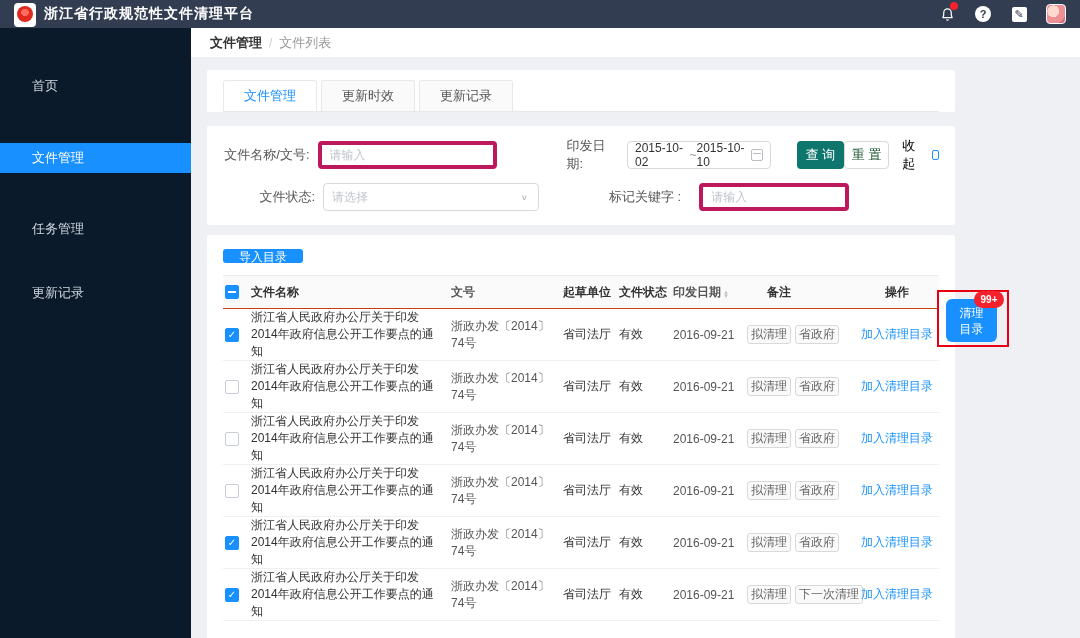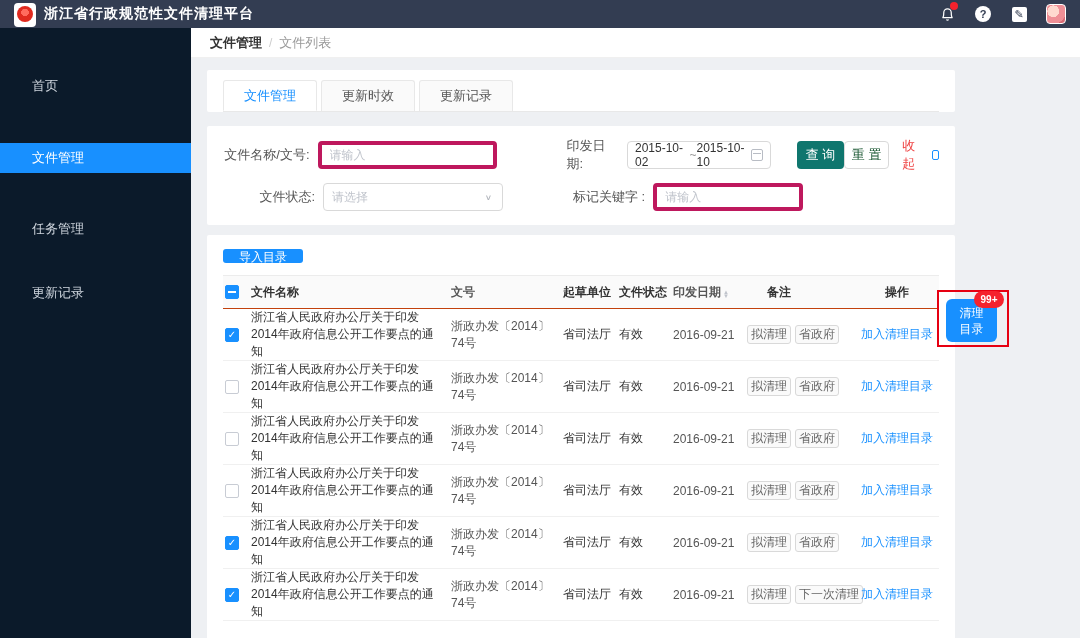--- a/index.html
+++ b/index.html
@@ -53,27 +53,27 @@
   .lab-name { width:92px; text-align:right; margin-right:8px; }
   .in-name { width:188px; }
   .lab-date { margin-left:70px; margin-right:8px; }
   .date-box { width:152px; height:28px; border:1px solid #d9d9d9; border-radius:4px; display:flex; align-items:center; justify-content:space-between; padding:0 7px; font-size:12px; color:#333; background:#fff; }
   .date-tilde { color:#999; }
   .cal-icon { width:12px; height:12px; border:1px solid #b8bcc4; border-radius:2px; position:relative; flex:none; }
   .cal-icon::before { content:""; position:absolute; left:1px; right:1px; top:3px; border-top:1px solid #b8bcc4; }
   .btn { height:28px; border-radius:4px; font-size:13px; cursor:pointer; border:none; }
   .btn-primary { background:#0f766e; color:#fff; width:50px; margin-left:26px; }
   .btn-plain { background:#fff; color:#14532d; border:1px solid #d9d9d9; width:48px; margin-left:0; }
-  .collapse-link { margin-left:13px; color:#ef4444; font-size:13px; cursor:pointer; display:flex; align-items:center; }
+  .collapse-link { margin-left:13px; color:#000000; font-size:13px; cursor:pointer; display:flex; align-items:center; }
   .collapse-glyph { display:inline-block; width:7px; height:10px; border:1px solid #1890ff; border-radius:2px; margin-left:6px; }
-  .sel-box { width:180px; height:28px; border:1px solid #d9d9d9; border-radius:4px; display:flex; align-items:center; justify-content:space-between; padding:0 10px 0 8px; font-size:12px; background:#fff; cursor:pointer;gap:24px; }
+  .sel-box { width:216px; height:28px; border:1px solid #d9d9d9; border-radius:4px; display:flex; align-items:center; justify-content:space-between; padding:0 10px 0 8px; font-size:12px; background:#fff; cursor:pointer;gap:24px; }
   .placeholder { color:#c0c4cc; }
   .chev { color:#b0b4bb; font-size:10px; transform:scaleY(.8); }
   .lab-status { width:92px; text-align:right; margin-right:8px; }
-  .lab-kw { margin-left:70px; margin-right:8px; }
+  .lab-kw { margin-left:70px; margin-right:18px; }
   .in-kw { width:150px; }
 
   
   .table-card { margin-top:10px; padding:12px 16px 6px 16px; }
   .import-btn { width:80px; height:14px; background:#1890ff; color:#fff; border:none; border-radius:3px; font-size:12px; cursor:pointer; }
   .grid { margin-top:10px; }
   .trow, .thead { display:flex; align-items:center; }
   .thead { height:34px; background:#fafafa; border-top:1px solid #ececec; border-bottom:1px solid #c2410c; font-size:12px; font-weight:bold; color:#333; }
   .trow { border-bottom:1px solid #f0f0f0; min-height:42px; font-size:12px; color:#333; }
   .cell { padding:0 2px; }

